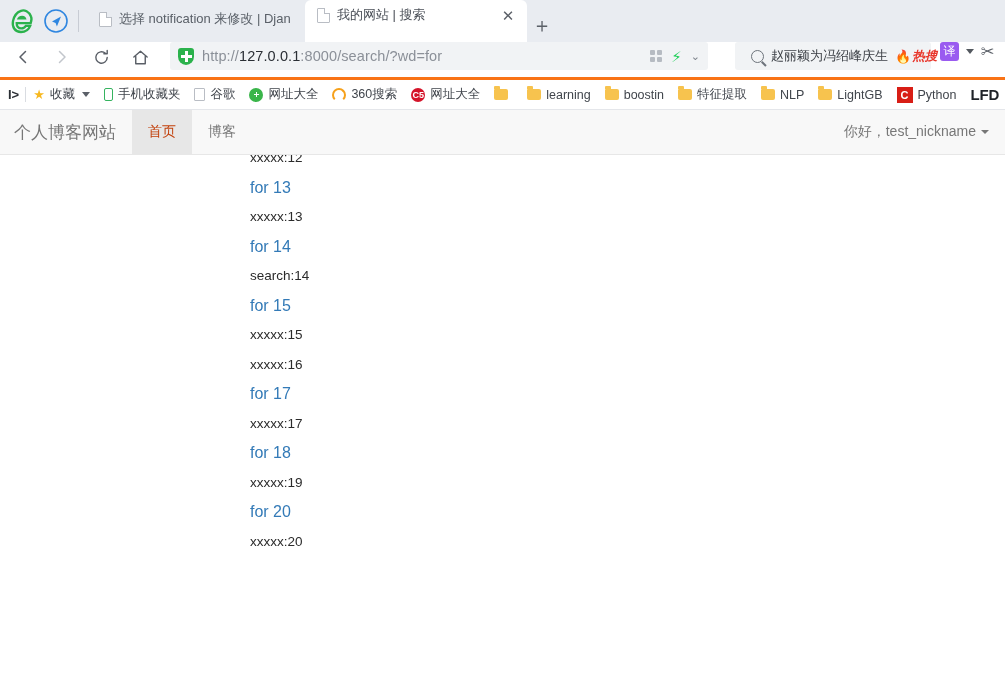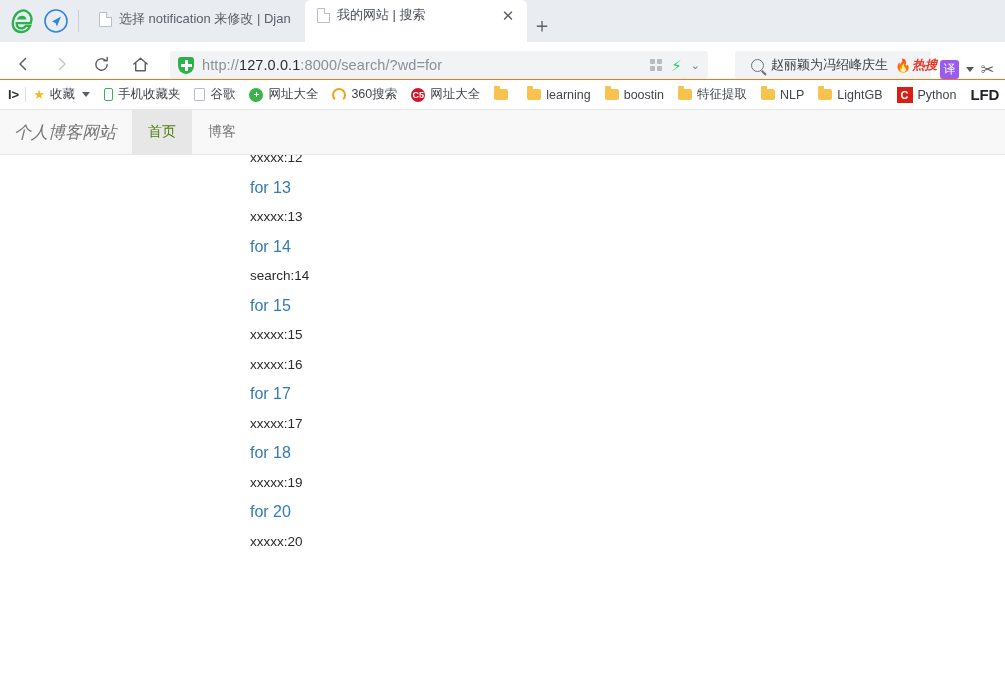--- a/index.html
+++ b/index.html
@@ -51,22 +51,22 @@
     display: flex; align-items: center; justify-content: center;
     font-size: 15px; color: #5b6068; line-height: 1;
   }
   .newtab {
     width: 30px; height: 34px; display: flex; align-items: center;
     justify-content: center; font-size: 20px; color: #5b6068; font-weight: 300;
   }
 
   
   .toolbar {
-    height: 38px; background: #ffffff; display: flex; align-items: flex-end;
-    padding: 0 8px; gap: 9px; border-bottom: 1px solid #f97316;
+    height: 38px; background: #ffffff; display: flex; align-items: flex-start;
+    padding: 0 8px; gap: 9px; border-bottom: 3px solid #f97316;
   }
   .navbtn {
     width: 34px; height: 30px; display: flex; align-items: center;
     justify-content: center; color: #5a5f67;
   }
   .navbtn.disabled { color: #c2c6cc; }
 
   .omnibox {
     flex: 0 0 auto; width: 538px; height: 28px; margin-left: 6px;
     background: #f1f3f5; border-radius: 3px; display: flex; align-items: center;
@@ -161,27 +161,27 @@
   #page {
     position: absolute; top: 110px; left: 0; width: 1005px; height: 580px;
     background: #ffffff; overflow: hidden;
   }
   .site-nav {
     height: 45px; background: #f8f8f8; border-bottom: 1px solid #e7e7e7;
     display: flex; align-items: stretch;
   }
   .brand {
     display: flex; align-items: center; padding: 0 16px 0 14px;
-    font-size: 17px; color: #777777; font-style: italic;
+    font-size: 17px; color: #777777;
   }
   .nav-item {
     display: flex; align-items: center; padding: 0 16px;
     font-size: 14px; color: #777777;
   }
-  .nav-item.active { background: #e7e7e7; color: #4d7c0f; }
+  .nav-item.active { background: #e7e7e7; color: #c2410c; }
   .nav-user {
     margin-left: auto; display: flex; align-items: center; gap: 5px;
     padding: 0 16px; font-size: 14px; color: #777777;
   }
   .caret-user { width: 0; height: 0; border-left: 4px solid transparent; border-right: 4px solid transparent; border-top: 4px solid #777; }
 
   .results {
     position: relative; padding-top: 0; height: 535px; overflow: hidden;
   }
   .res-inner { padding-left: 250px; margin-top: -12px; }
@@ -358,20 +358,24 @@
     </span>
   </div>
 </div>
 
 <div id="page">
 
   <div class="site-nav">
     <div class="brand">个人博客网站</div>
     <div class="nav-item active">首页</div>
     <div class="nav-item">博客</div>
+    <div class="nav-user">
+      <span>你好，test_nickname</span>
+      <span class="caret-user"></span>
+    </div>
   </div>
 
   <div class="results">
     <div class="res-inner">
       <div class="res-text">xxxxx:12</div>
 
       <div>
         <div class="res-link">for 13</div>
         <div class="res-text">xxxxx:13</div>
       </div>

